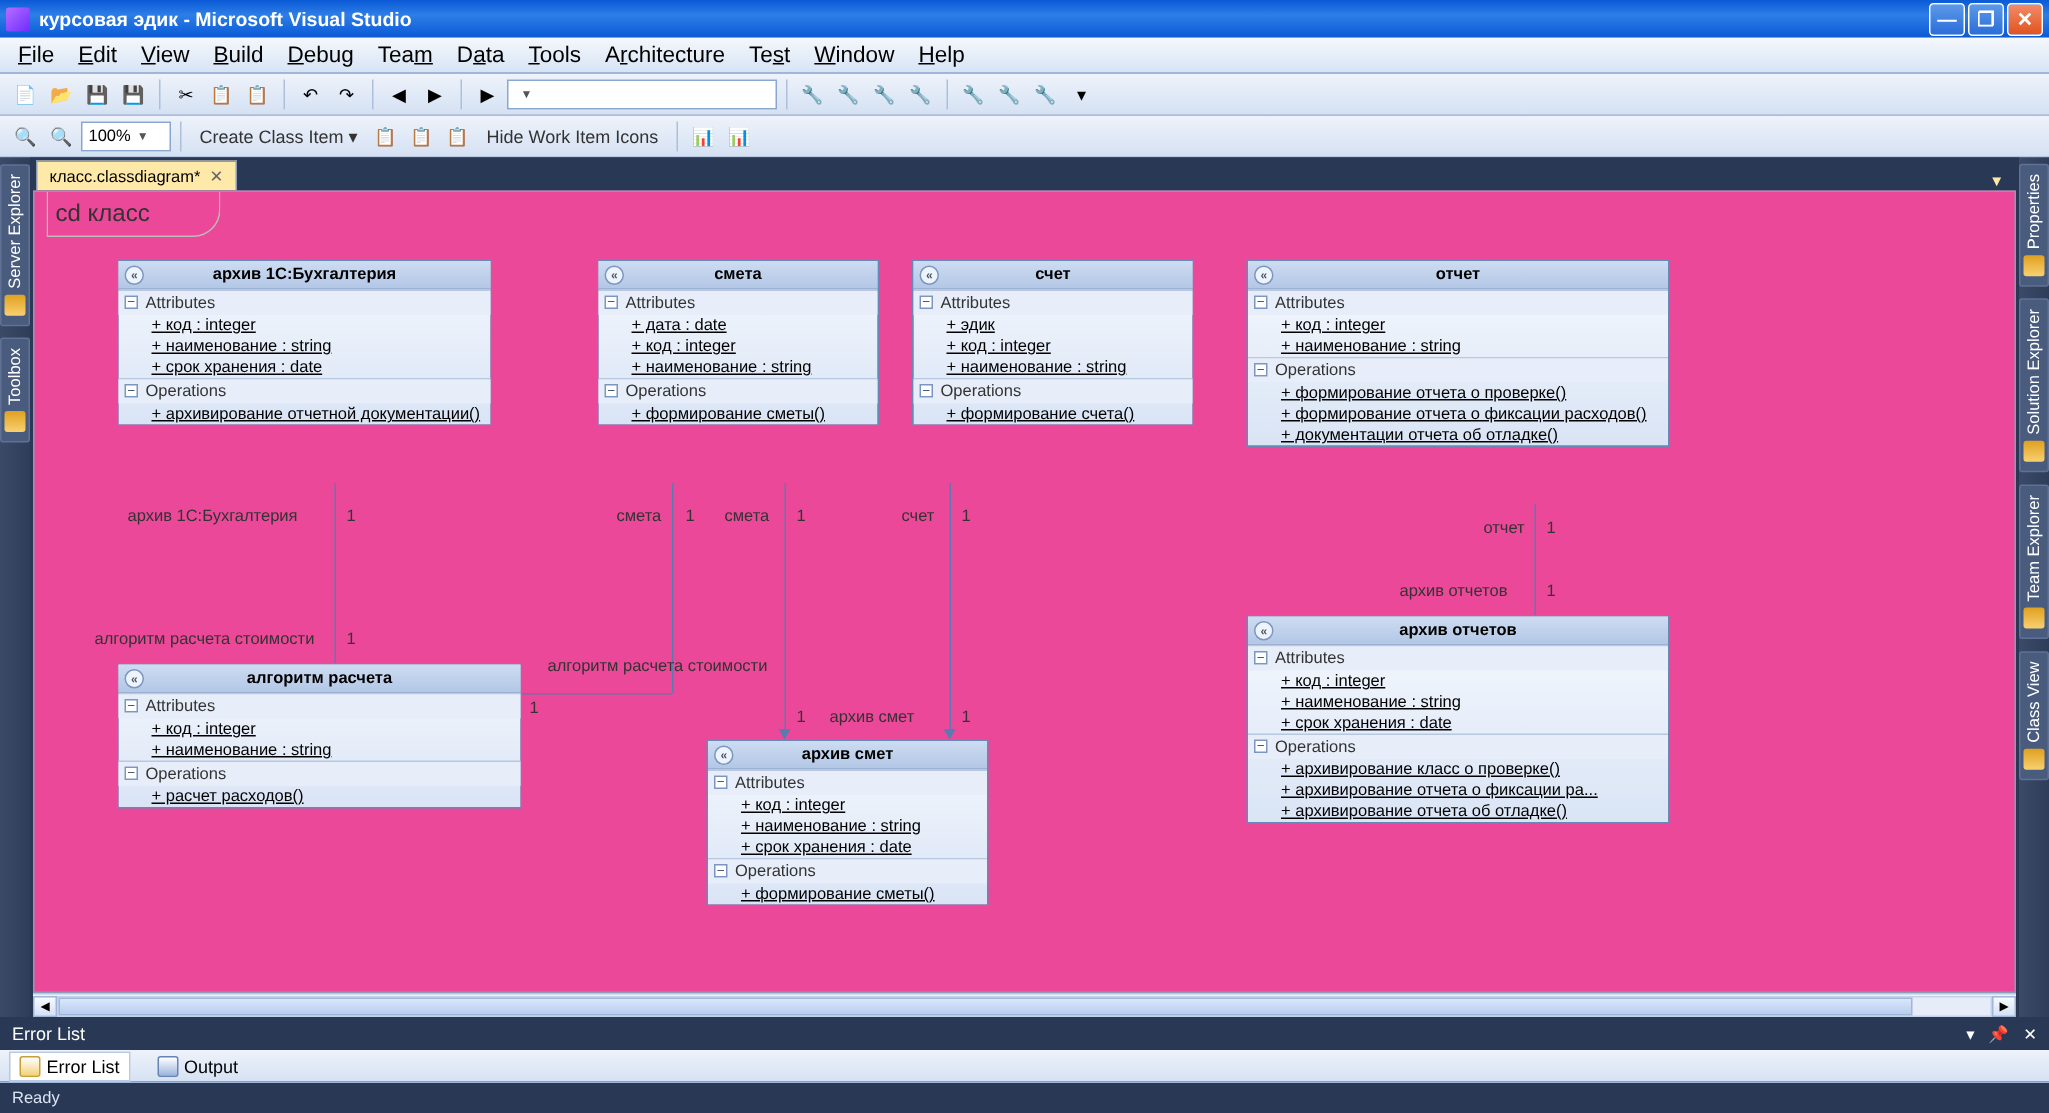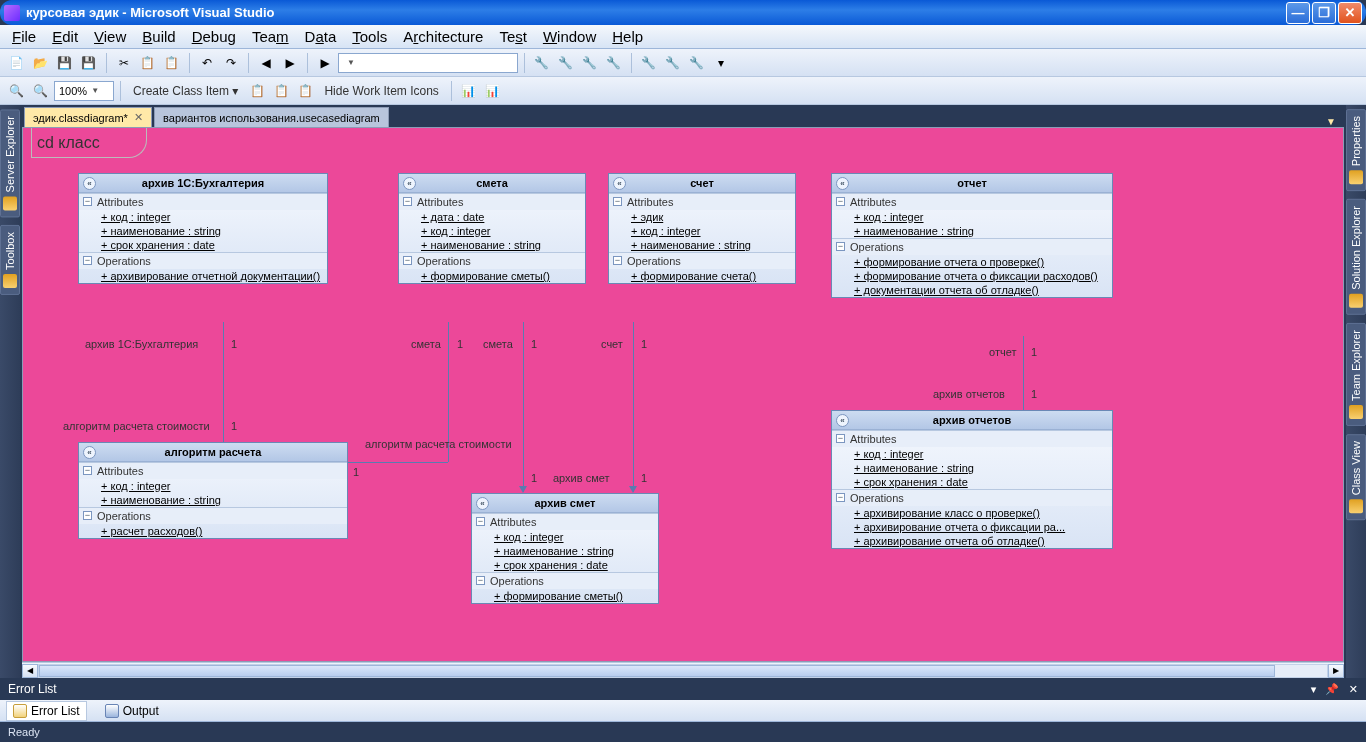--- a/index.html
+++ b/index.html
@@ -1,19 +1,19 @@
 <!DOCTYPE html>
 <html><head>
 <meta charset="utf-8">
 <style>
 * { box-sizing: border-box; margin: 0; padding: 0; font-family: "Segoe UI", Tahoma, sans-serif; }
 html, body { width: 1366px; height: 742px; overflow: hidden; background: #293955; }
 
 
-.titlebar { height: 25px; background: linear-gradient(#0a59d6, #2d7ee7 40%, #0a59d6); display: flex; align-items: center; padding: 4px 4px; color: #fff; font-size: 13px; font-weight: bold; border-radius: 12px; }
+.titlebar { height: 25px; background: linear-gradient(#0a59d6, #2d7ee7 40%, #0a59d6); display: flex; align-items: center; padding: 4px 4px; color: #fff; font-size: 13px; font-weight: bold; }
 .titlebar .icon { width: 16px; height: 16px; background: linear-gradient(135deg,#b66dff,#6d2dff); border-radius: 2px; margin-right: 6px; }
 .titlebar .spacer { flex: 1; }
 .winbtn { width: 24px; height: 22px; margin-left: 2px; border: 1px solid #fff; border-radius: 3px; display: flex; align-items: center; justify-content: center; font-size: 13px; }
 .winbtn.min { background: linear-gradient(#5c99e9,#2b6dd8); }
 .winbtn.max { background: linear-gradient(#5c99e9,#2b6dd8); }
 .winbtn.close { background: linear-gradient(#f28b6a,#e1531e); }
 
 
 .menubar { height: 24px; background: linear-gradient(#f5f8fc,#d7e4f5); display: flex; align-items: center; padding: 0 4px; border-bottom: 1px solid #9db6d9; font-size: 15px; color: #000; }
 .menubar .mi { padding: 3px 8px; cursor: default; }
@@ -171,25 +171,22 @@
       </div>
     <div class="side-tab">
         <span class="side-icon"></span>
         <span>Toolbox</span>
       </div>
   </div>
 
   <div class="center">
     <div class="doctabs">
       <div class="doctab active">
-          <span>эдик.classdiagram*</span>
+          <span>класс.classdiagram*</span>
           <span class="x">✕</span>
-        </div>
-      <div class="doctab">
-          <span>вариантов использования.usecasediagram</span>
         </div>
       <div class="dd">▼</div>
     </div>
 
     <div class="canvas-wrap">
       <div class="canvas">
         <div class="cd-tab-border"></div>
         <div class="cd-title">cd класс</div>
 
         <div class="uml" style="left:55px; top:45px; width:250px">

